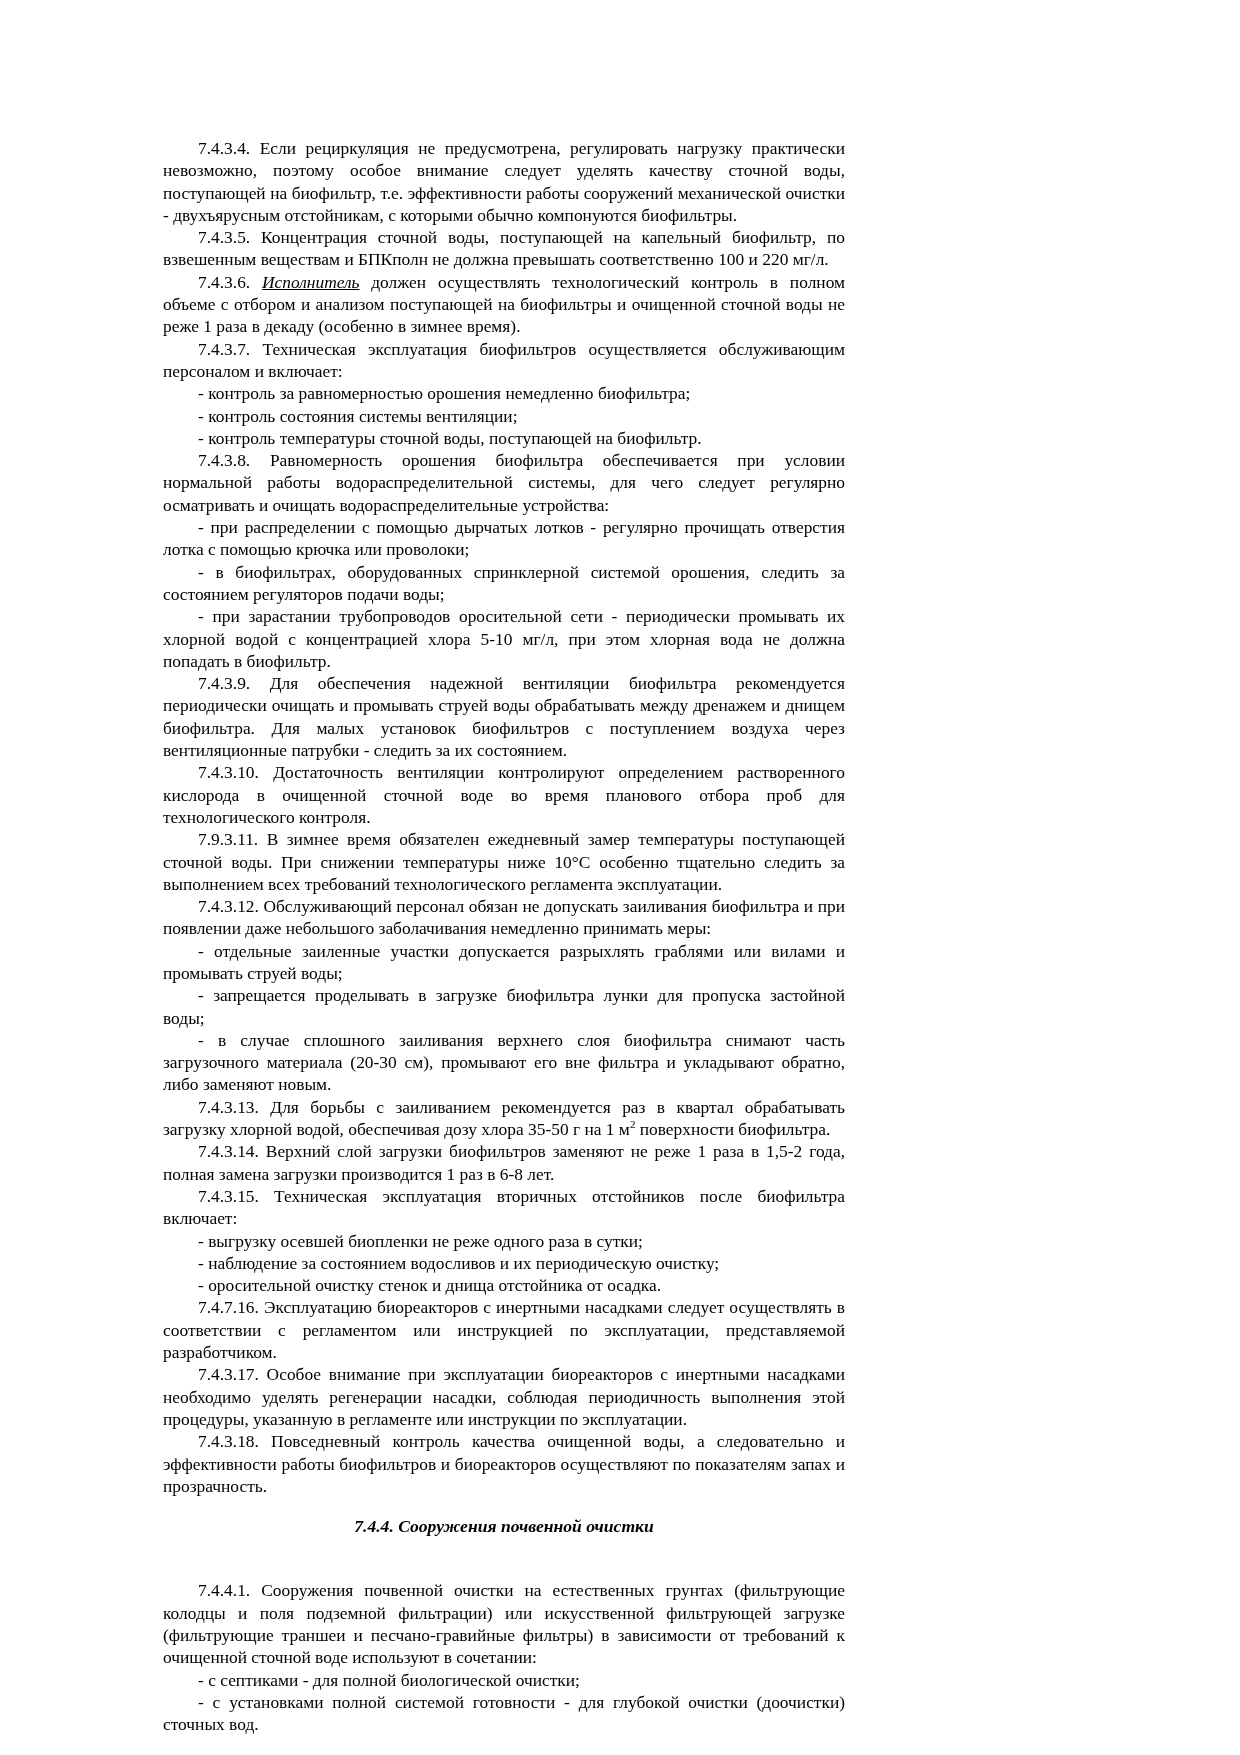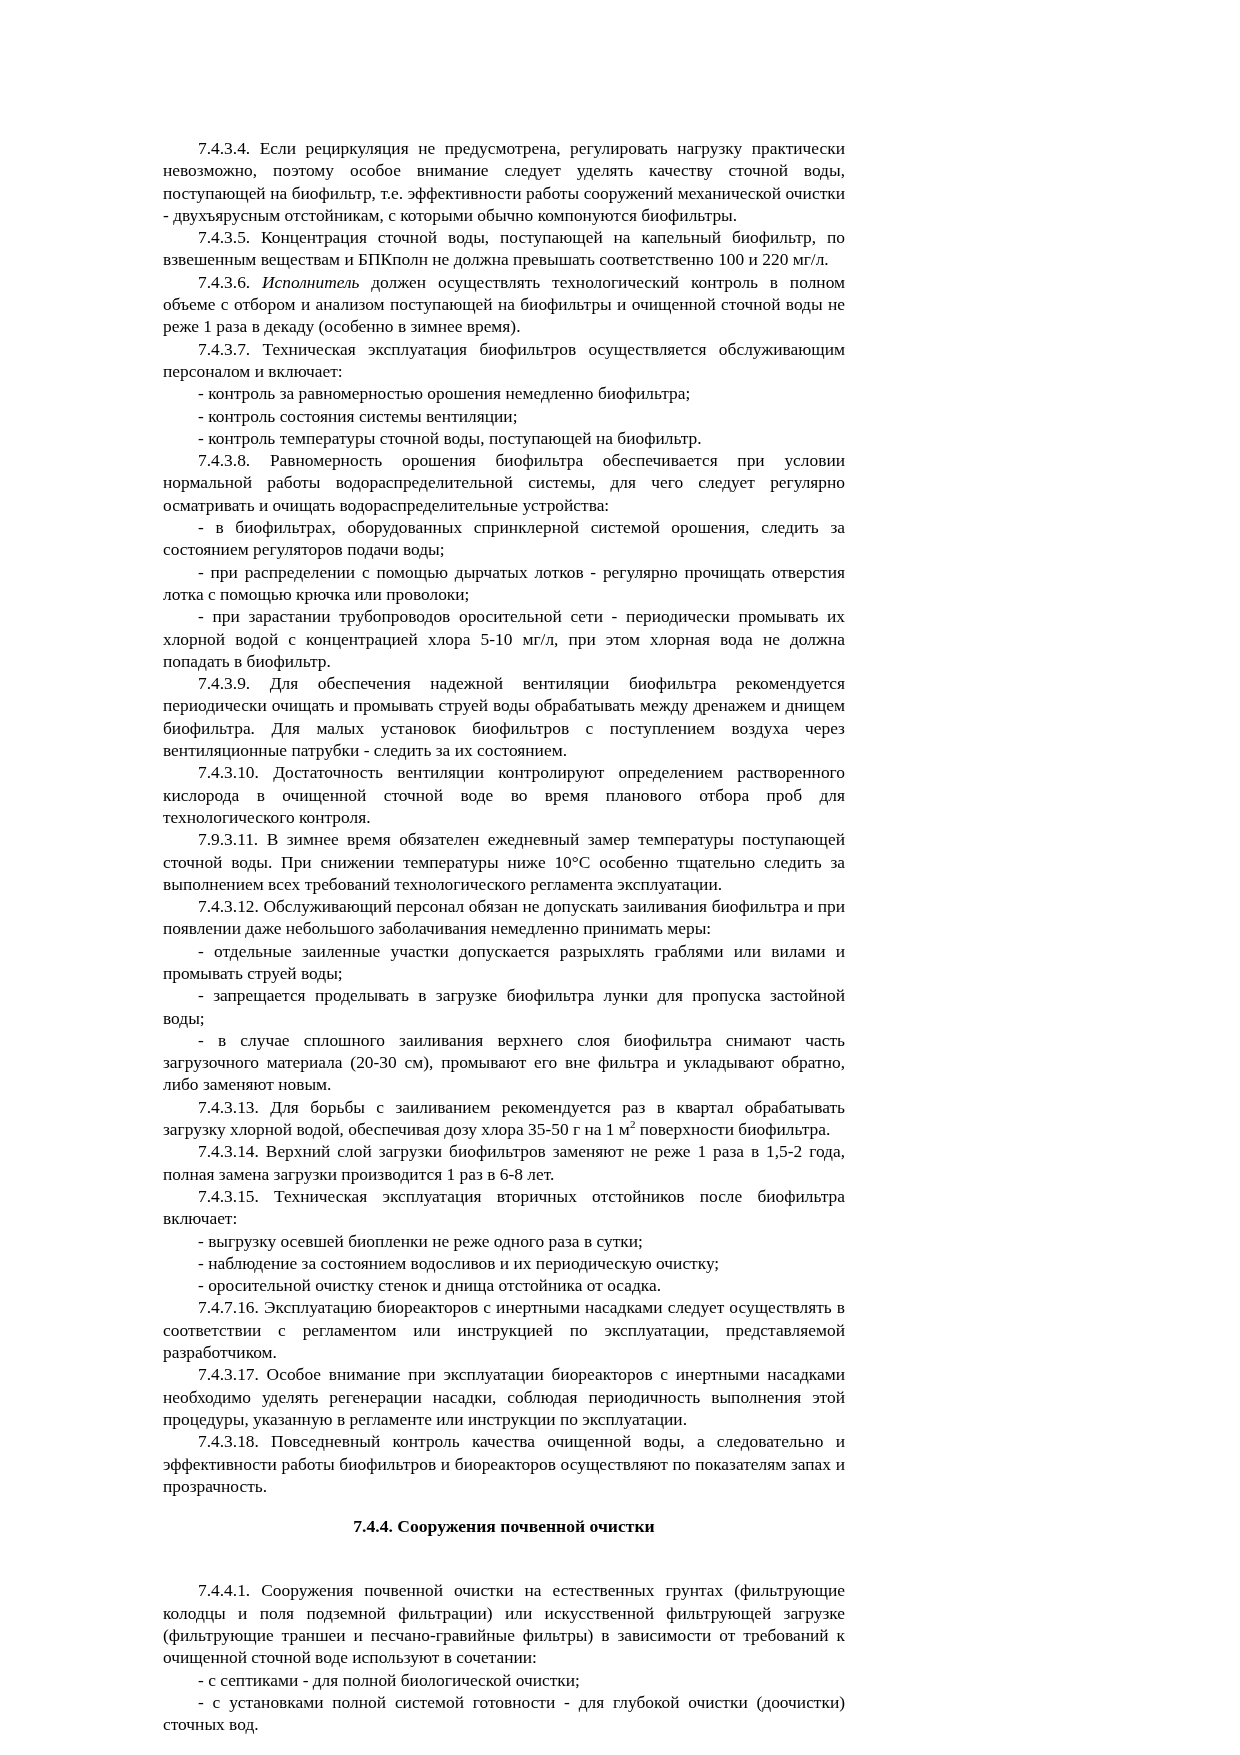--- a/index.html
+++ b/index.html
@@ -25,43 +25,44 @@
     text-align: justify;
     text-indent: 35px;
   }
   .heading {
     margin: 18px 0 42px 0;
     text-align: center;
     font-size: 17.6px;
     font-weight: bold;
     line-height: 22.3px;
     text-indent: 0;
+    font-style: italic;
   }
-  .seg-italic { font-style: italic; }
+  .seg-italic { font-style: italic; text-decoration: underline; }
   .seg-sup {
     font-size: 11px;
     vertical-align: super;
     line-height: 0;
   }
 </style>
 </head>
 <body>
 
 <div class="page">
   <div id="doc-body">
       <p class="para"><span>7.4.3.4. Если рециркуляция не предусмотрена, регулировать нагрузку практически невозможно, поэтому особое внимание следует уделять качеству сточной воды, поступающей на биофильтр, т.е. эффективности работы сооружений механической очистки - двухъярусным отстойникам, с которыми обычно компонуются биофильтры.</span></p>
       <p class="para"><span>7.4.3.5. Концентрация сточной воды, поступающей на капельный биофильтр, по взвешенным веществам и БПКполн не должна превышать соответственно 100 и 220 мг/л.</span></p>
       <p class="para"><span>7.4.3.6. </span><i class="seg-italic">Исполнитель</i><span> должен осуществлять технологический контроль в полном объеме с отбором и анализом поступающей на биофильтры и очищенной сточной воды не реже 1 раза в декаду (особенно в зимнее время).</span></p>
       <p class="para"><span>7.4.3.7. Техническая эксплуатация биофильтров осуществляется обслуживающим персоналом и включает:</span></p>
       <p class="para"><span>- контроль за равномерностью орошения немедленно биофильтра;</span></p>
       <p class="para"><span>- контроль состояния системы вентиляции;</span></p>
       <p class="para"><span>- контроль температуры сточной воды, поступающей на биофильтр.</span></p>
       <p class="para"><span>7.4.3.8. Равномерность орошения биофильтра обеспечивается при условии нормальной работы водораспределительной системы, для чего следует  регулярно осматривать и очищать водораспределительные устройства:</span></p>
+      <p class="para"><span>- при распределении с помощью дырчатых лотков - регулярно прочищать отверстия лотка с помощью крючка или проволоки;</span></p>
       <p class="para"><span>- в биофильтрах, оборудованных спринклерной системой орошения, следить за состоянием регуляторов подачи воды;</span></p>
-      <p class="para"><span>- при распределении с помощью дырчатых лотков - регулярно прочищать отверстия лотка с помощью крючка или проволоки;</span></p>
       <p class="para"><span>- при зарастании трубопроводов оросительной сети - периодически промывать их хлорной водой с концентрацией хлора 5-10 мг/л, при этом хлорная вода не должна попадать в биофильтр.</span></p>
       <p class="para"><span>7.4.3.9. Для обеспечения надежной вентиляции биофильтра рекомендуется периодически очищать и промывать струей воды обрабатывать между дренажем и днищем биофильтра. Для малых установок биофильтров с поступлением воздуха через вентиляционные патрубки - следить за их состоянием.</span></p>
       <p class="para"><span>7.4.3.10. Достаточность вентиляции контролируют определением растворенного кислорода в очищенной сточной воде во время планового отбора проб для технологического контроля.</span></p>
       <p class="para"><span>7.9.3.11. В зимнее время обязателен ежедневный замер температуры поступающей сточной воды. При снижении температуры ниже 10°С особенно тщательно следить за выполнением всех требований технологического регламента эксплуатации.</span></p>
       <p class="para"><span>7.4.3.12. Обслуживающий персонал обязан не допускать заиливания биофильтра и при появлении даже небольшого заболачивания немедленно принимать меры:</span></p>
       <p class="para"><span>- отдельные заиленные участки допускается разрыхлять граблями или вилами и промывать струей воды;</span></p>
       <p class="para"><span>- запрещается проделывать в загрузке биофильтра лунки для пропуска застойной воды;</span></p>
       <p class="para"><span>- в случае сплошного заиливания верхнего слоя биофильтра снимают часть загрузочного материала (20-30 см), промывают его вне фильтра и укладывают обратно, либо заменяют новым.</span></p>
       <p class="para"><span>7.4.3.13. Для борьбы с заиливанием рекомендуется раз в квартал обрабатывать загрузку хлорной водой, обеспечивая дозу хлора 35-50 г на 1 м</span><sup class="seg-sup">2</sup><span> поверхности биофильтра.</span></p>
       <p class="para"><span>7.4.3.14. Верхний слой загрузки биофильтров заменяют не реже 1 раза в 1,5-2 года, полная замена загрузки производится 1 раз в 6-8 лет.</span></p>

